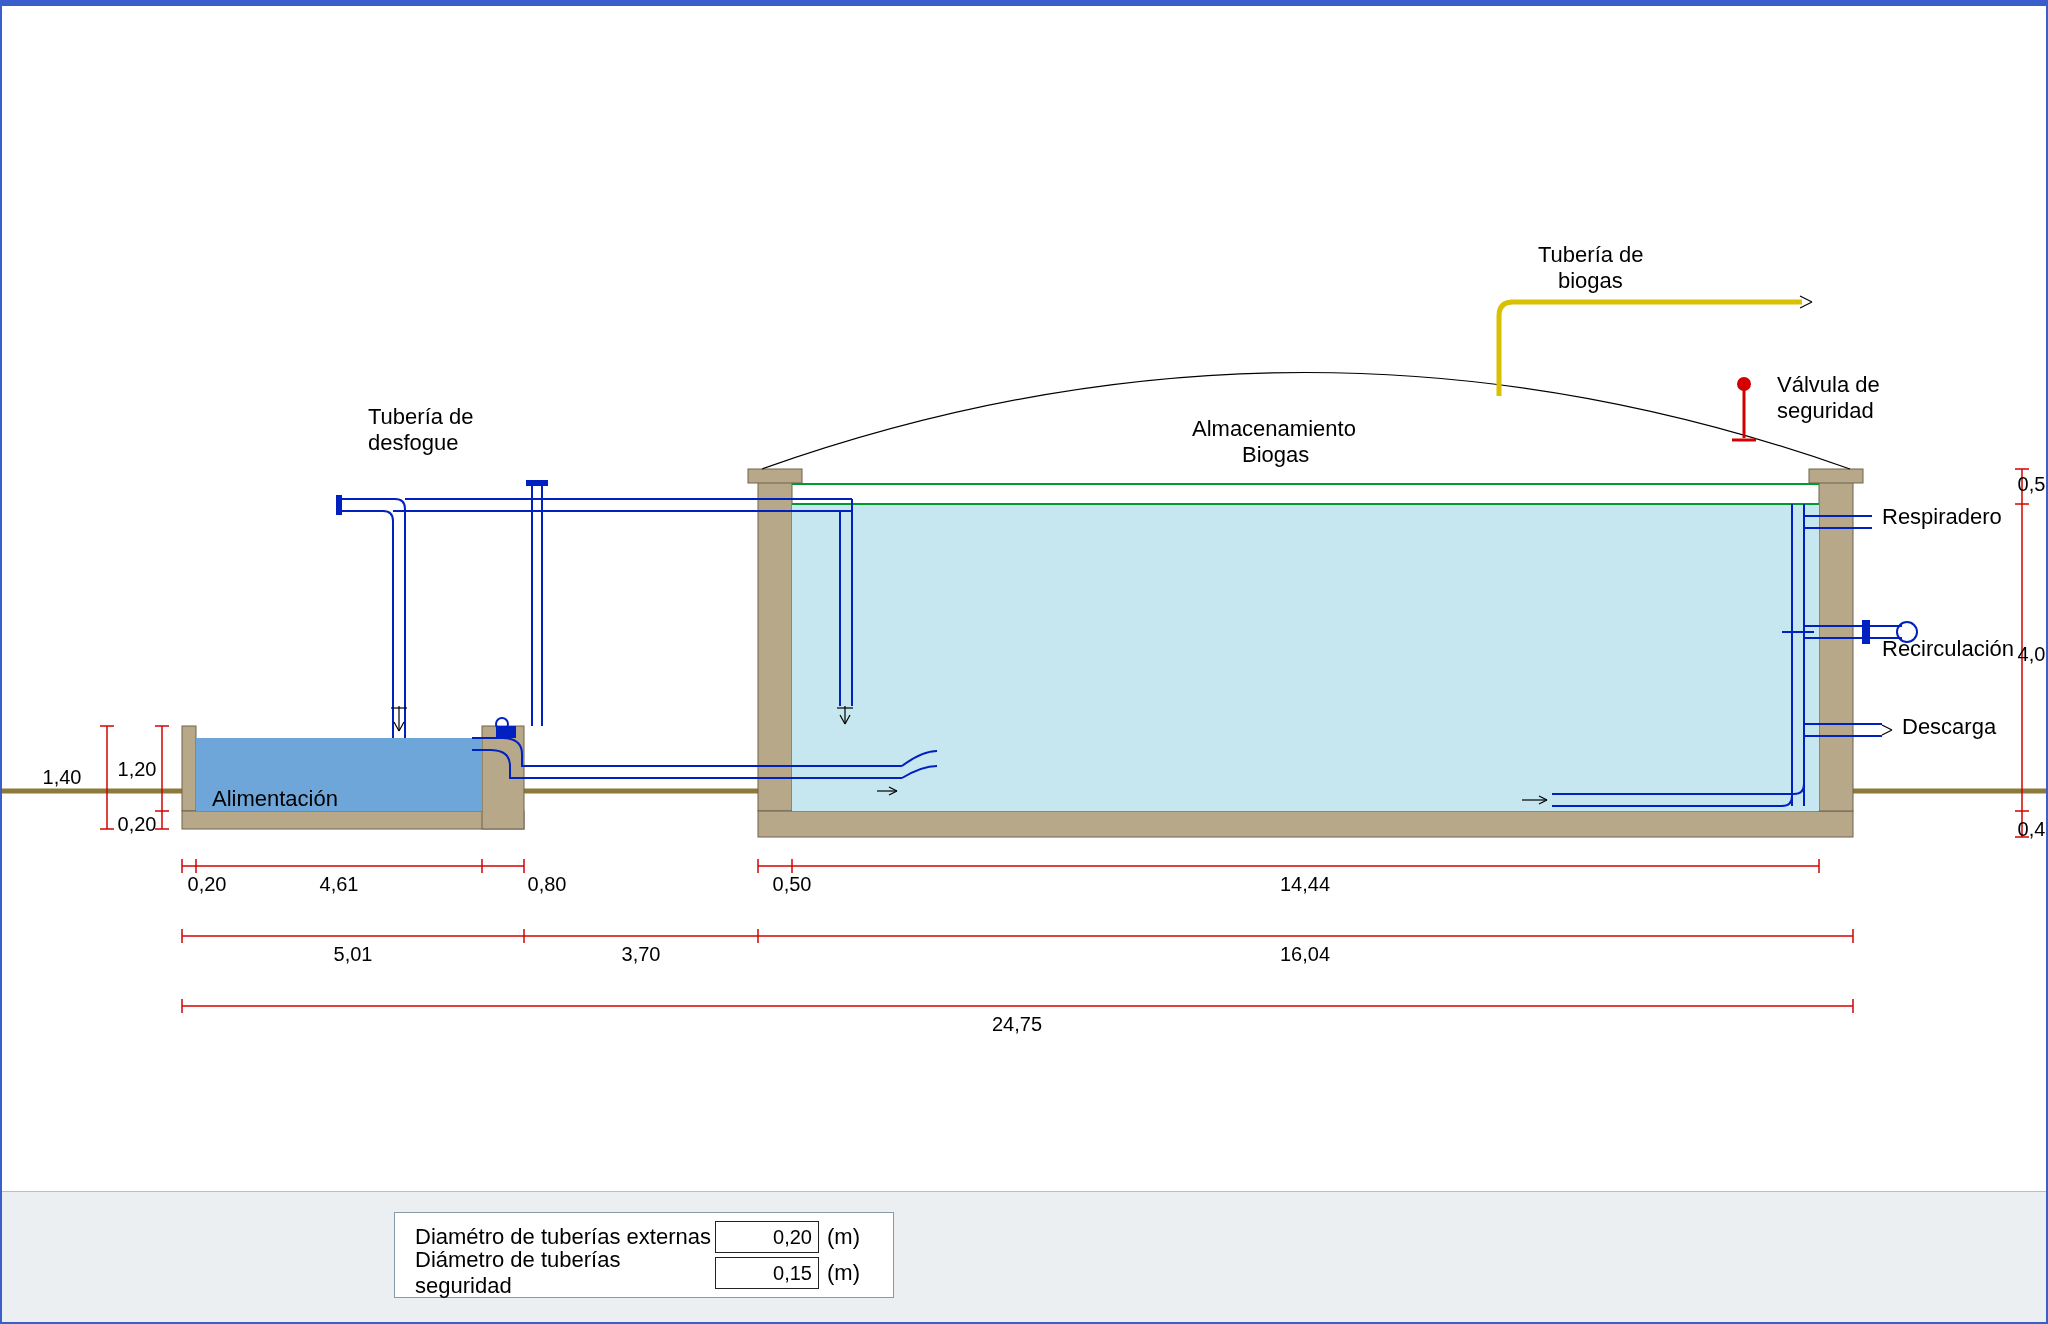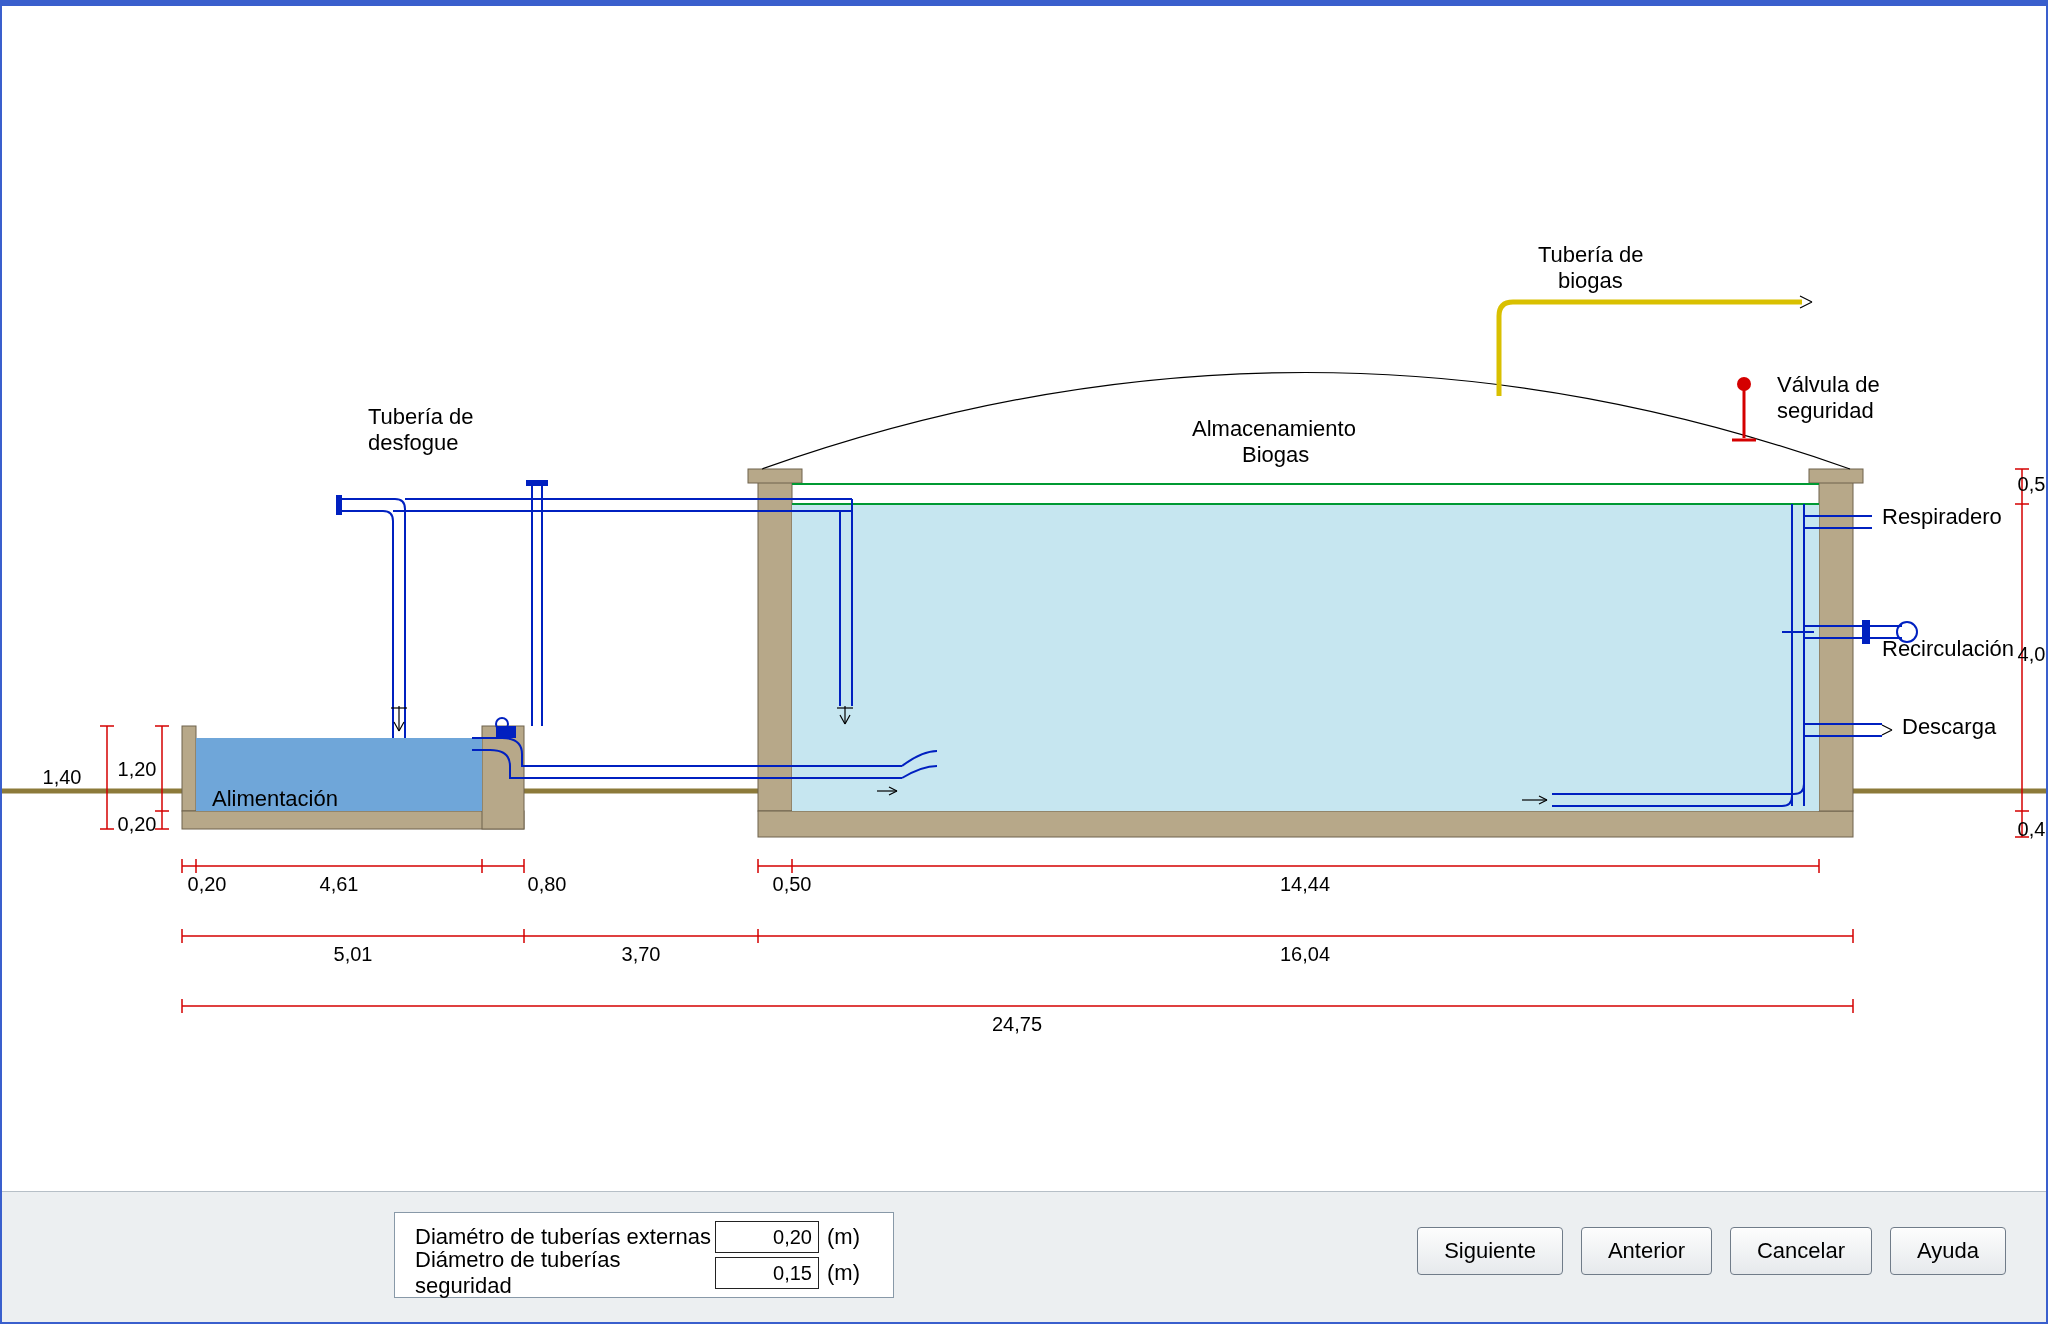--- a/index.html
+++ b/index.html
@@ -249,20 +249,14 @@
         <span class="param-label">Diamétro de tuberías externas</span>
         <input class="param-input" value="0,20" style="">
         <span class="param-unit">(m)</span>
       </div>
       <div class="param-row">
         <span class="param-label">Diámetro de tuberías seguridad</span>
         <input class="param-input" value="0,15" style="">
         <span class="param-unit">(m)</span>
       </div>
     </div>
-    <div class="btn-row">
-      <button class="btn">Siguiente</button>
-      <button class="btn">Anterior</button>
-      <button class="btn">Cancelar</button>
-      <button class="btn">Ayuda</button>
-    </div>
   </div>
 </div>
 
 </body></html>

